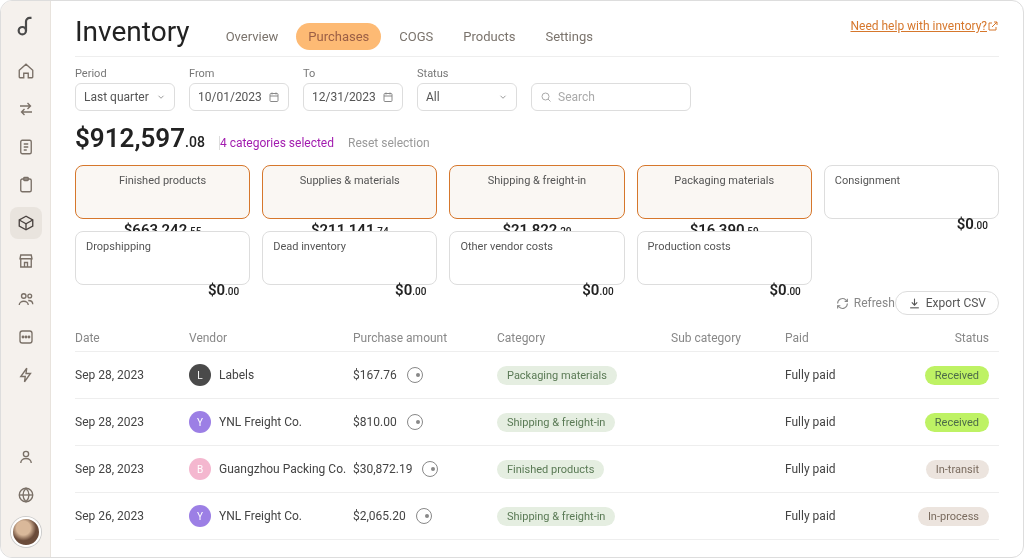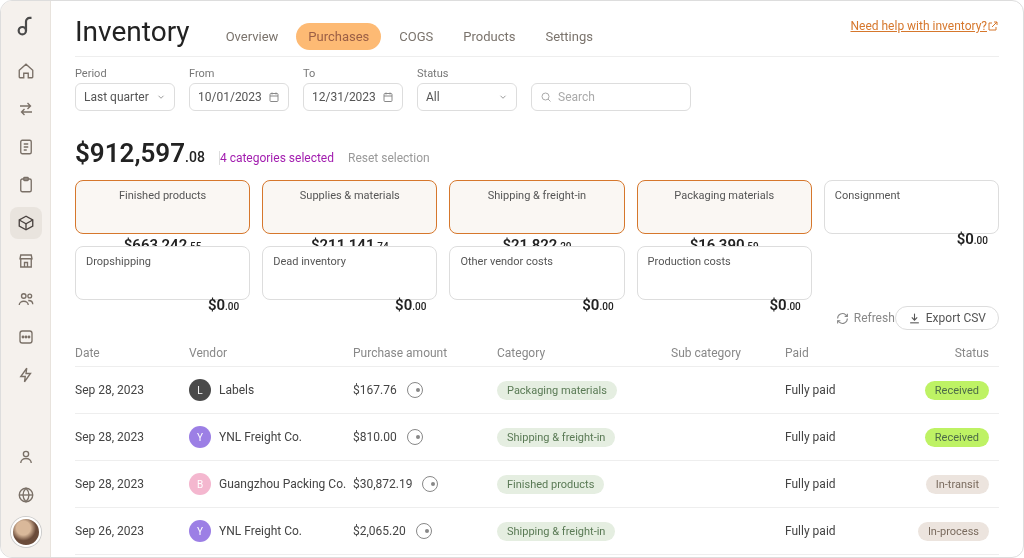--- a/index.html
+++ b/index.html
@@ -132,21 +132,21 @@
   }
   .sel.period{width:100px;justify-content:space-between;}
   .inp.date{width:100px;justify-content:space-between;}
   .sel.status{width:100px;justify-content:space-between;}
   .inp.search{width:160px;color:#aaa;}
   
   .total-line {
     display:flex;
     align-items:baseline;
     gap:14px;
-    margin-top:27px;
+    margin-top:12px;
   }
   .total-amount {
     font-size:26px;
     font-weight:600;
     color:#222;
   }
   .total-amount .cents{font-size:14px;font-weight:500;}
   .sel-info{font-size:12px;color:#a21caf;border-left:1px solid #ddd;padding-left:0;}
   .reset{font-size:12px;color:#999;}
   

